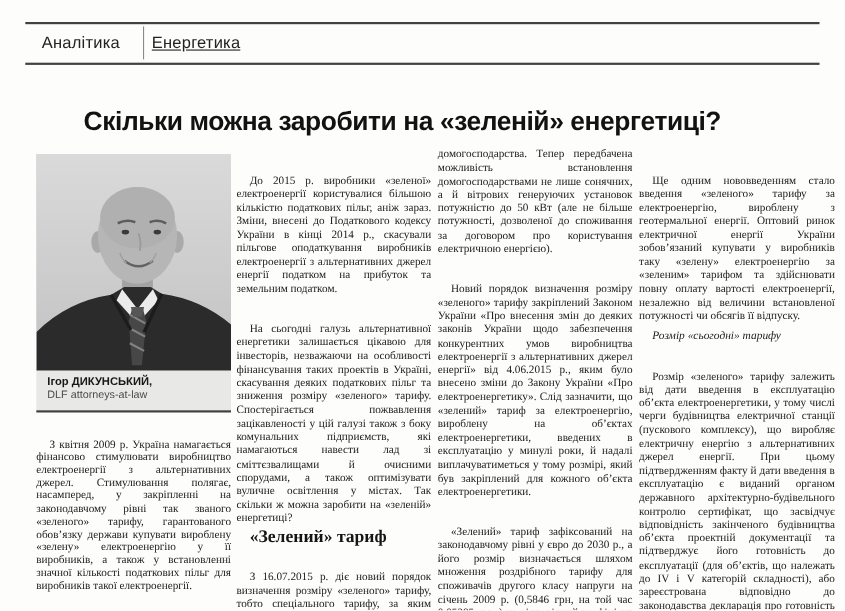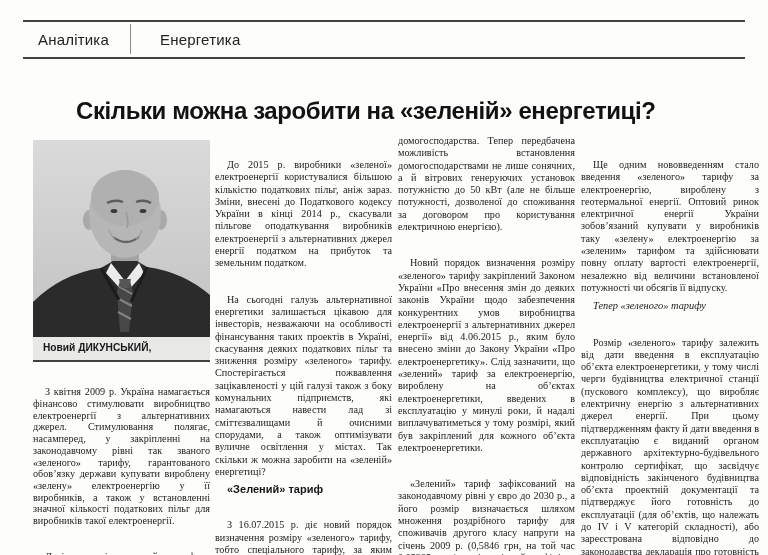--- a/index.html
+++ b/index.html
@@ -4,35 +4,35 @@
 <style>
   html,body{margin:0;padding:0;background:#ffffff;}
   .page{position:relative;width:768px;height:555px;background:#fdfdfc;overflow:hidden;
         font-family:"Liberation Serif",serif;color:#1d1d1d;}
   .rule{position:absolute;left:23px;width:722px;height:2px;background:#414141;}
   .rule-top{top:20px;}
   .rule-mid{top:57px;}
   .kicker{position:absolute;top:31px;font-family:"Liberation Sans",sans-serif;
           font-size:15px;color:#222;letter-spacing:0.2px;}
   .kicker-section{left:38px;}
-  .kicker-category{left:160px;}
+  .kicker-category{left:138px;text-decoration:underline;}
   .kicker-divider{position:absolute;left:130px;top:24px;width:1px;height:30px;background:#8a8a8a;}
   .headline{position:absolute;left:36px;top:82px;width:710px;
             font-family:"Liberation Sans",sans-serif;font-weight:bold;font-size:24px;
             letter-spacing:-0.4px;color:#121212;line-height:1.12;margin-left:40px;}
   .col{position:absolute;top:135px;width:177px;text-align:justify;
        font-size:10.2px;line-height:12.3px;color:#222;}
   .col p{margin:0;}
   .col p.indent{text-indent:12px;margin-top:24px;}
   .col-1{left:33px;top:140px;}
   .col-2{left:215px;}
   .col-3{left:398px;}
   .col-4{left:581px;width:178px;}
   .col-1 .bodytext{line-height:11.7px;}
-  .subhead-bold{font-family:Liberation Sans, sans-serif;font-weight:bold;font-size:11px;
+  .subhead-bold{font-family:Liberation Serif, serif;font-weight:bold;font-size:16px;
                 margin:5px 0 2px 0 !important;text-indent:12px;text-align:left;color:#151515;}
   .subhead-italic{font-style:italic;font-size:10.4px;margin:6px 0 1px 0 !important;
                   text-indent:12px;text-align:left;color:#1a1a1a;}
   .photo{width:177px;height:197px;overflow:hidden;background:#cfcfcf;}
   .caption{background:#e8e8e7;padding:5px 8px 6px 10px;
            font-family:"Liberation Sans",sans-serif;font-size:9.8px;line-height:12.3px;
            color:#4a4a4a;text-align:left;}
   .caption .name{font-weight:bold;color:#181818;font-size:10.2px;}
   .caption-rule{height:2px;background:#414141;margin:0 0 8px 0;}
 </style>
@@ -74,21 +74,22 @@
         <path d="M109 90 q-2 6 -6 9" stroke="#9f9f9f" stroke-width="1.2" fill="none"></path>
         <path d="M0 197 L0 162 Q28 134 68 128 L80 121 L104 121 L114 127 Q150 132 177 155 L177 197 Z" fill="#2b2b2b"></path>
         <path d="M78 123 L92 141 L106 123 L111 133 L92 154 L73 133 Z" fill="#ebebeb"></path>
         <path d="M87 141 L97 141 L100 152 L96 192 L87 192 L84 152 Z" fill="#474747"></path>
         <path d="M85 146 L99 154 M84 158 L99 166 M85 172 L98 179" stroke="#828282" stroke-width="2" fill="none"></path>
         <path d="M86 139 L98 139 L96 148 L88 148 Z" fill="#565656"></path>
         <path d="M68 128 L86 160 M114 127 L98 162" stroke="#1c1c1c" stroke-width="3" fill="none"></path>
       </svg>
     </div>
     <div class="caption">
-      <div class="name">Новий ДИКУНСЬКИЙ,</div>
+      <div class="name">Ігор ДИКУНСЬКИЙ,</div>
+      <div>DLF attorneys-at-law</div>
     </div>
     <div class="caption-rule"></div>
     <div class="bodytext">
       <p class="indent">З квітня 2009 р. Україна намагається фінансово стимулювати виробництво електроенергії з альтернативних джерел. Стимулювання полягає, насамперед, у закріпленні на законодавчому рівні так званого «зеленого» тарифу, гарантованого обов’язку держави купувати вироблену «зелену» електроенергію у її виробників, а також у встановленні значної кількості податкових пільг для виробників такої електроенергії.</p>
       <p class="indent">Декілька років «зелений» тариф за електроенергію, вироблену назем-</p>
     </div>
   </div>
 
   <div class="col col-2">
     <p class="indent">До 2015 р. виробники «зеленої» електроенергії користувалися більшою кількістю податкових пільг, аніж зараз. Зміни, внесені до Податкового кодексу України в кінці 2014 р., скасували пільгове оподаткування виробників електроенергії з альтернативних джерел енергії податком на прибуток та земельним податком.</p>
@@ -98,17 +99,17 @@
   </div>
 
   <div class="col col-3">
     <p>домогосподарства. Тепер передбачена можливість встановлення домогосподарствами не лише сонячних, а й вітрових генеруючих установок потужністю до 50 кВт (але не більше потужності, дозволеної до споживання за договором про користування електричною енергією).</p>
     <p class="indent">Новий порядок визначення розміру «зеленого» тарифу закріплений Законом України «Про внесення змін до деяких законів України щодо забезпечення конкурентних умов виробництва електроенергії з альтернативних джерел енергії» від 4.06.2015 р., яким було внесено зміни до Закону України «Про електроенергетику». Слід зазначити, що «зелений» тариф за електроенергію, вироблену на об’єктах електроенергетики, введених в експлуатацію у минулі роки, й надалі виплачуватиметься у тому розмірі, який був закріплений для кожного об’єкта електроенергетики.</p>
     <p class="indent">«Зелений» тариф зафіксований на законодавчому рівні у євро до 2030 р., а його розмір визначається шляхом множення роздрібного тарифу для споживачів другого класу напруги на січень 2009 р. (0,5846 грн, на той час 0,05385 євро) на відповідний коефіцієнт «зеленого» тарифу, що визначений для кожного виду альтернативного джерела енергії. Щоправда, тепер Національна комісія, яка</p>
   </div>
 
   <div class="col col-4">
     <p class="indent">Ще одним нововведенням стало введення «зеленого» тарифу за електроенергію, вироблену з геотермальної енергії. Оптовий ринок електричної енергії України зобов’язаний купувати у виробників таку «зелену» електроенергію за «зеленим» тарифом та здійснювати повну оплату вартості електроенергії, незалежно від величини встановленої потужності чи обсягів її відпуску.</p>
-    <p class="subhead-italic">Тепер «зеленого» тарифу</p>
+    <p class="subhead-italic">Розмір «сьогодні» тарифу</p>
     <p class="indent">Розмір «зеленого» тарифу залежить від дати введення в експлуатацію об’єкта електроенергетики, у тому числі черги будівництва електричної станції (пускового комплексу), що виробляє електричну енергію з альтернативних джерел енергії. При цьому підтвердженням факту й дати введення в експлуатацію є виданий органом державного архітектурно-будівельного контролю сертифікат, що засвідчує відповідність закінченого будівництва об’єкта проектній документації та підтверджує його готовність до експлуатації (для об’єктів, що належать до IV і V категорій складності), або зареєстрована відповідно до законодавства декларація про готовність об’єкта до експлуатації (для об’єк-</p>
   </div>
 
 </div>
 
 </body></html>

